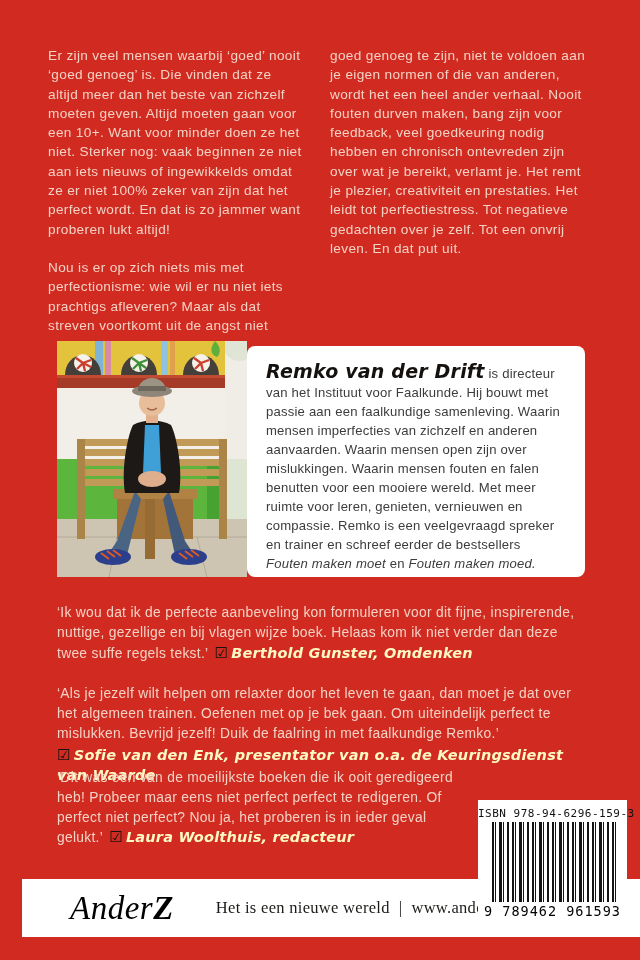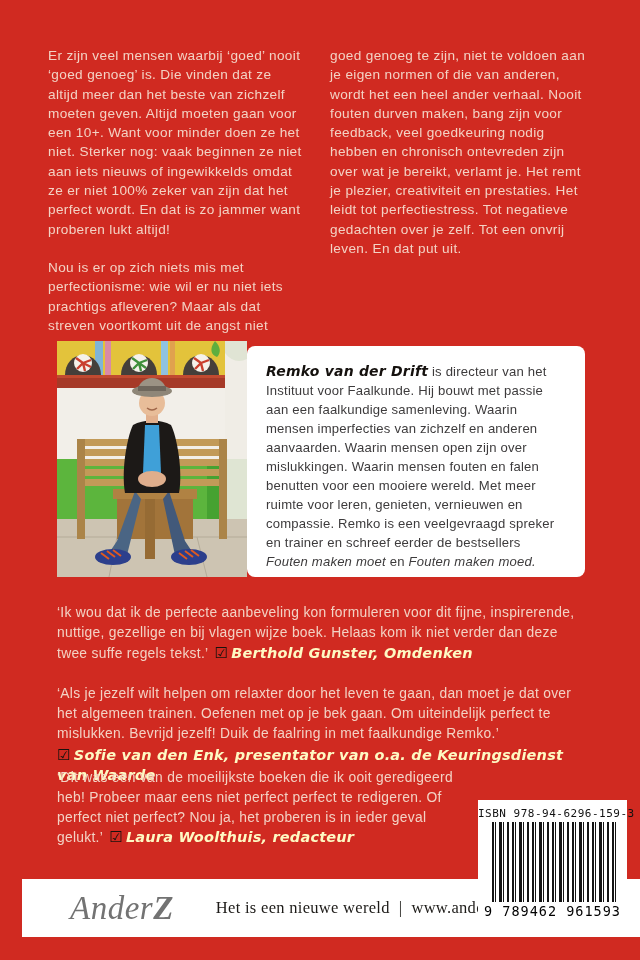--- a/index.html
+++ b/index.html
@@ -24,21 +24,21 @@
   }
   
   .author-box{
     position:absolute;left:247px;top:346px;width:338px;height:231px;
     background:#ffffff;border-radius:8px;box-sizing:border-box;
     padding:16px 19px;
     color:#3d3b3c;font-size:13.1px;line-height:19px;letter-spacing:.2px;
   }
   .author-name{
     font-family:"DejaVu Sans",sans-serif;
-    font-weight:700;font-style:italic;color:#15110e;font-size:14px;
+    font-weight:700;font-style:italic;color:#15110e;font-size:19px;
   }
   .book-title{font-style:italic;}
   
   .quote{
     position:absolute;left:57px;width:532px;
     color:#f3d2c4;font-size:13.8px;line-height:19.8px;letter-spacing:.3px;
   }
   #quote1{top:603px;}
   #quote2{top:684px;}
   #quote3{top:768px;width:424px;}
@@ -70,21 +70,21 @@
     font-family:"DejaVu Sans Mono",monospace;
     font-size:13.5px;color:#000000;letter-spacing:1px;margin-top:1px;white-space:nowrap;
   }
   
   .footer-band{
     position:absolute;left:22px;top:879px;width:618px;height:58px;
     background:#ffffff;z-index:2;display:flex;align-items:center;
   }
   .logo{
     font-family:"Liberation Serif",serif;font-style:italic;
-    font-size:33px;color:#737373;margin-left:48px;letter-spacing:.5px;
+    font-size:33px;color:#000000;margin-left:48px;letter-spacing:.5px;
   }
   .logo .logo-z{font-weight:700;font-style:italic;}
   .tagline{
     font-family:"Liberation Serif",serif;font-size:16.5px;color:#1d1b18;
     margin-left:42px;letter-spacing:.3px;white-space:nowrap;
   }
   .tagline .it{margin-top:23px;}
   .tagline .divider{margin:0 9px;color:#1d1b18;}
 </style>
 </head>

